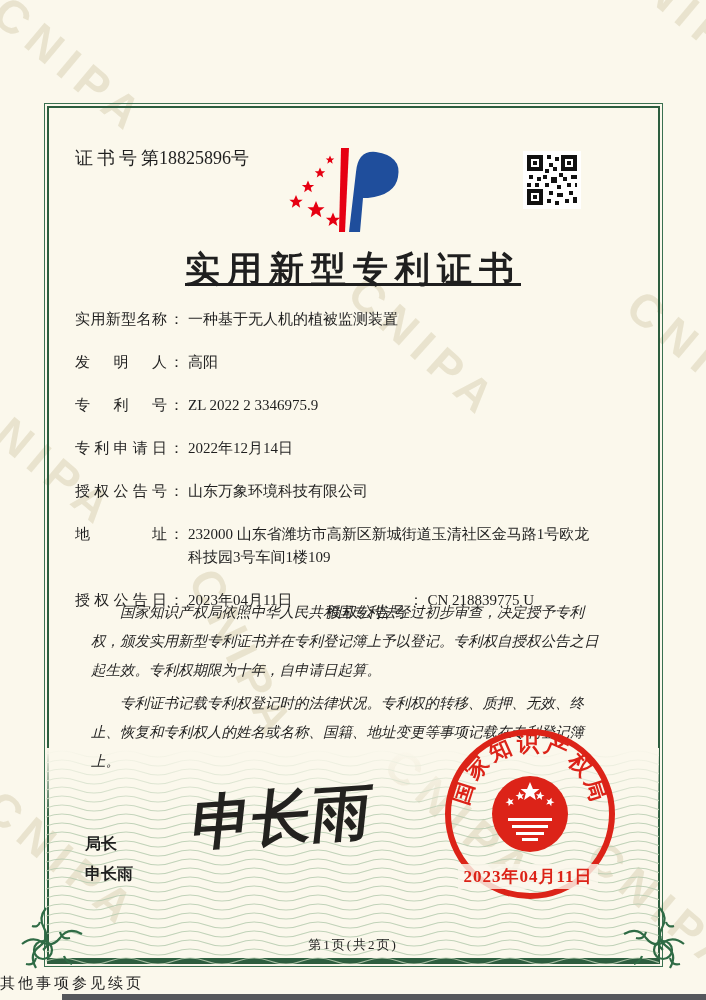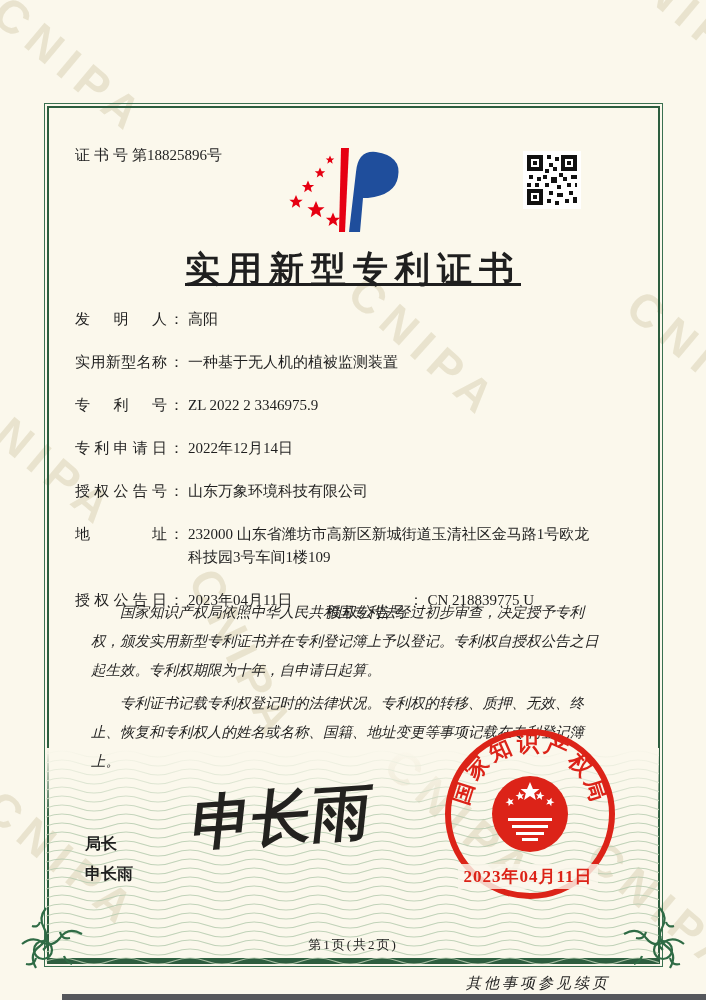--- a/index.html
+++ b/index.html
@@ -18,21 +18,21 @@
   .frame-inner{position:absolute;left:2px;top:2px;right:2px;bottom:2px;
          border:2px solid #2d5e3f;border-bottom:6px solid #2d5e3f;}
 
   
   .waves{position:absolute;left:46px;top:748px;z-index:1;opacity:.85;}
   .waves-fade{position:absolute;left:46px;top:748px;width:613px;height:70px;z-index:2;
               background:linear-gradient(#fbf8ec, rgba(251,248,236,0));}
 
   .content{position:absolute;inset:0;z-index:3;}
 
-  .cert-no{position:absolute;left:75px;top:146px;font-size:15px;}
+  .cert-no{position:absolute;left:75px;top:146px;font-size:18px;}
   .cert-no .cn{letter-spacing:4px;}
 
   .logo{position:absolute;left:283px;top:144px;}
   .qr{position:absolute;left:523px;top:151px;}
 
   .title{position:absolute;left:0;top:246px;width:706px;text-align:center;
          font-size:35px;font-weight:bold;letter-spacing:7px;text-decoration:underline;}
 
   .fields{position:absolute;left:75px;top:308px;width:530px;font-size:15px;}
   .field-row{margin-bottom:20px;line-height:23px;}
@@ -51,22 +51,22 @@
             font-family:Liberation Mono, monospace;line-height:30px;}
   .signature{position:absolute;left:192px;top:778px;font-size:60px;font-weight:bold;
              transform:rotate(-4deg) skewX(-10deg);font-family:"DejaVu Serif",serif;color:#23221f;}
 
   .seal{position:absolute;left:442px;top:726px;width:176px;height:176px;}
   .seal-date{position:absolute;left:458px;top:864px;width:140px;text-align:center;
              font-size:17px;font-weight:bold;color:#dc2318;letter-spacing:1px;
              background:rgba(250,247,236,.82);padding:1px 0;}
 
   .page-no{position:absolute;left:0;top:936px;width:706px;text-align:center;font-size:13px;letter-spacing:2px;}
-  .footer-note{position:absolute;left:0;top:974px;width:610px;text-align:right;
-               font-size:15px;font-style:italic;letter-spacing:3px;}
+  .footer-note{position:absolute;left:0;top:974px;width:610px;text-align:left;
+               font-size:15px;letter-spacing:3px;}
   .bottom-strip{position:absolute;left:62px;top:994px;width:644px;height:6px;background:#55575c;}
 
   .ornament{position:absolute;z-index:4;}
   .orn-left{left:12px;top:898px;}
   .orn-right{left:616px;top:898px;transform:scaleX(-1);}
 </style>
 </head>
 <body>
 
 <div id="page">
@@ -198,24 +198,24 @@
           <rect x="32" y="50" width="4" height="4"></rect>
           <rect x="42" y="48" width="4" height="4"></rect>
           <rect x="50" y="46" width="4" height="6"></rect>
       </g>
     </svg>
 
     <div class="title">实用新型专利证书</div>
 
     <div class="fields">
       <div class="field-row">
+        <span class="flabel">实用新型名称</span><span class="colon">：</span><span class="fvalue">一种基于无人机的植被监测装置</span>
+      </div>
+      <div class="field-row">
         <span class="flabel">发明人</span><span class="colon">：</span><span class="fvalue">高阳</span>
-      </div>
-      <div class="field-row">
-        <span class="flabel">实用新型名称</span><span class="colon">：</span><span class="fvalue">一种基于无人机的植被监测装置</span>
       </div>
       <div class="field-row">
         <span class="flabel">专利号</span><span class="colon">：</span><span class="fvalue">ZL 2022 2 3346975.9</span>
       </div>
       <div class="field-row">
         <span class="flabel">专利申请日</span><span class="colon">：</span><span class="fvalue">2022年12月14日</span>
       </div>
       <div class="field-row">
         <span class="flabel">授权公告号</span><span class="colon">：</span><span class="fvalue">山东万象环境科技有限公司</span>
       </div>

